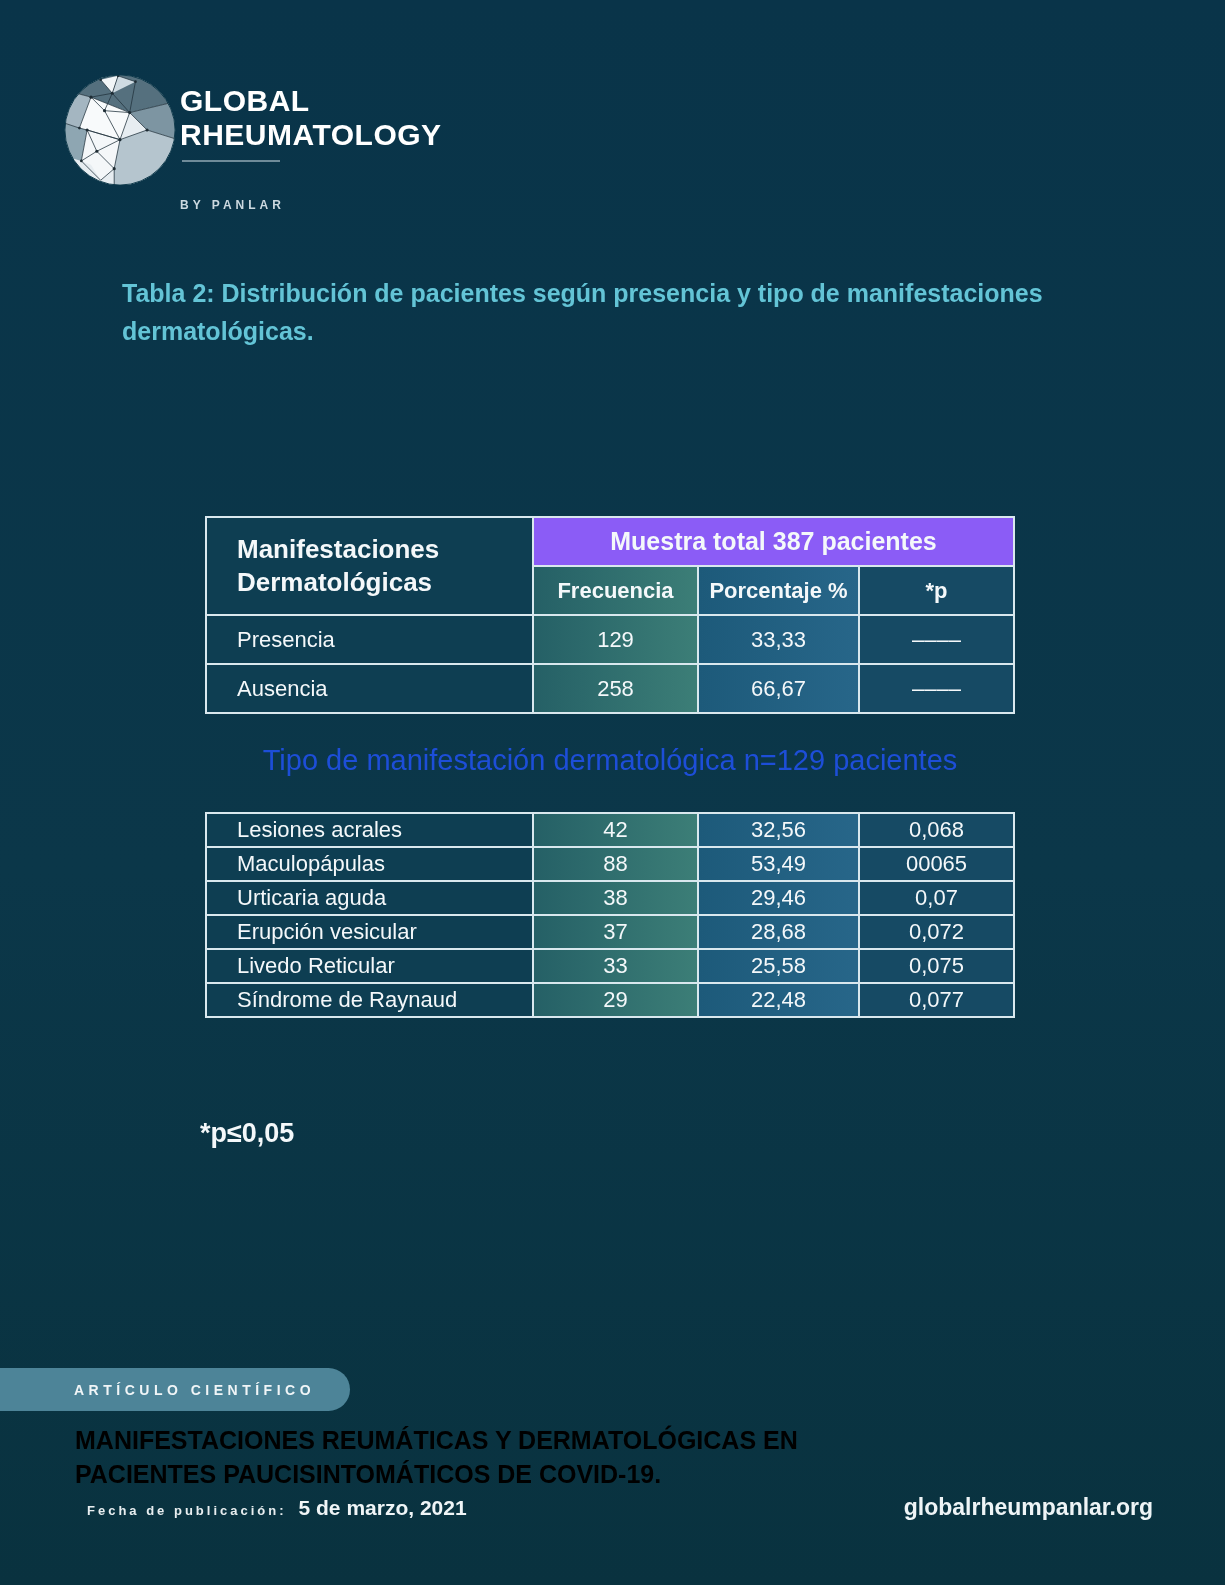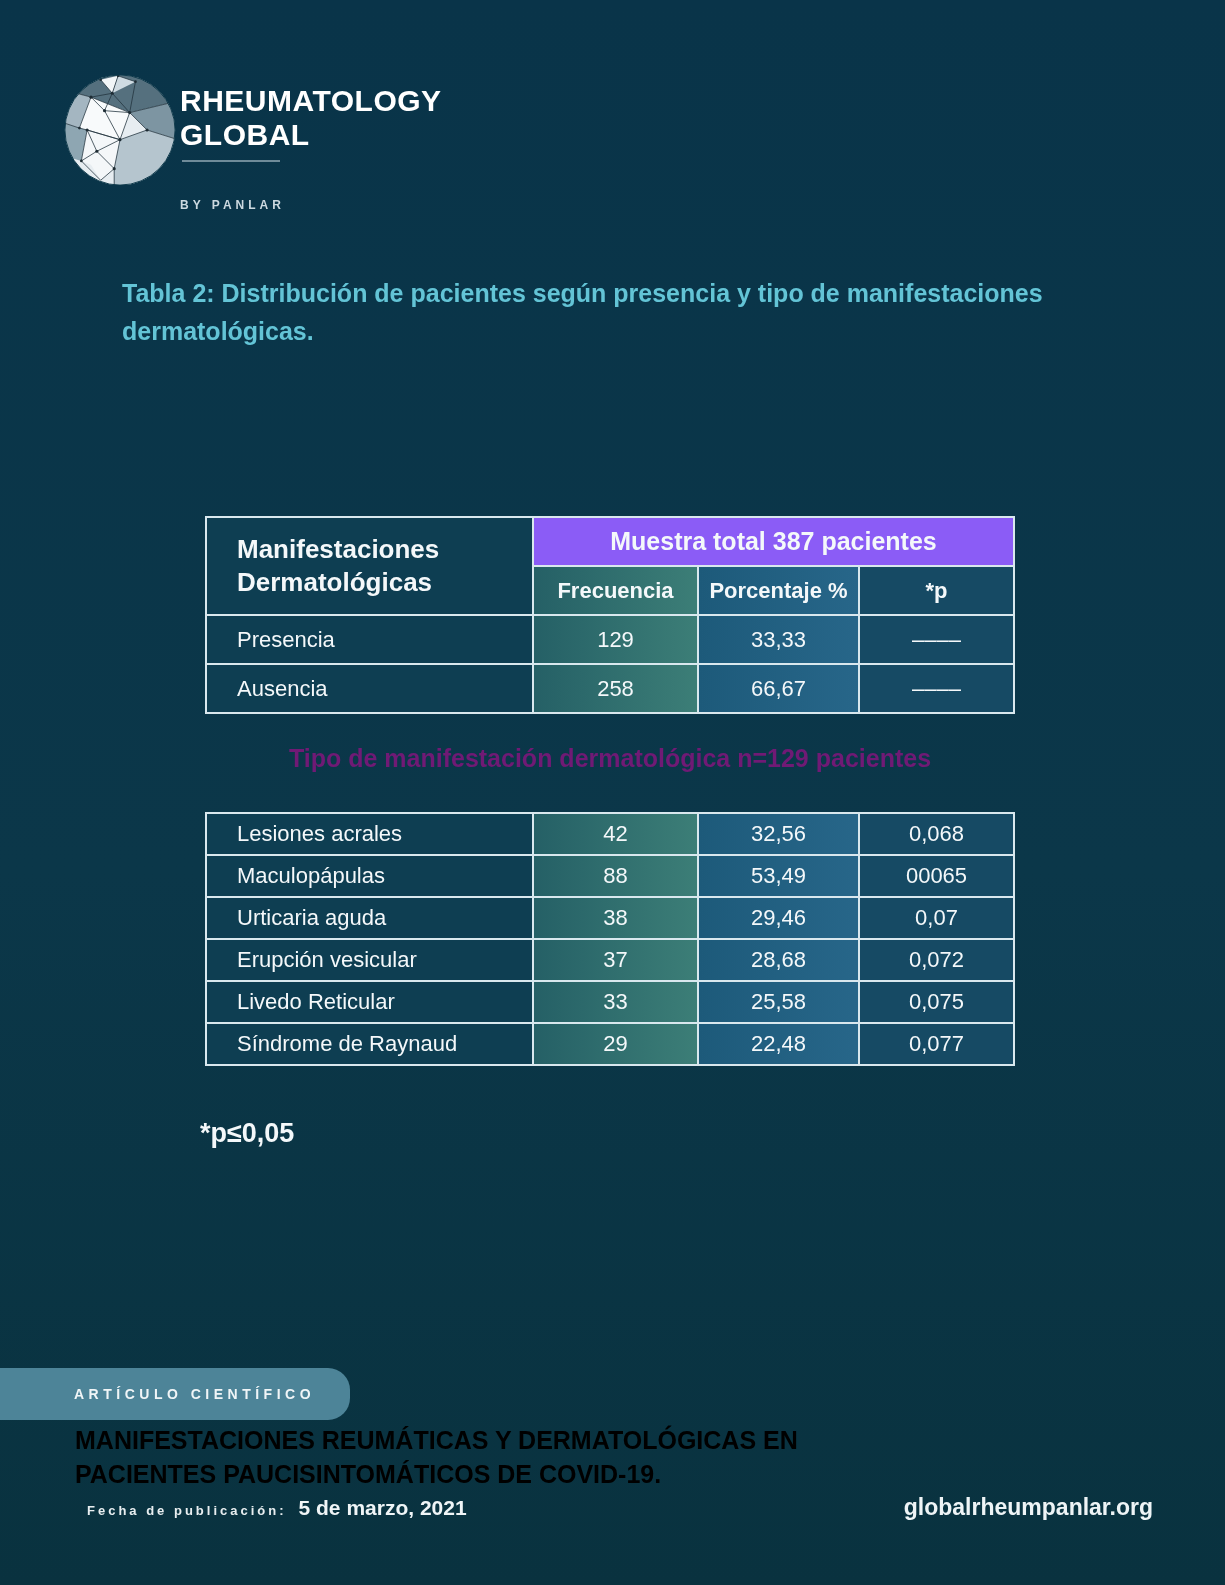--- a/index.html
+++ b/index.html
@@ -29,28 +29,28 @@
   td.rowhdr{font-weight:bold;font-size:26px;line-height:33px;}
   td.grphdr{font-weight:bold;font-size:25px;background:#8b5cf6;}
   td.colhdr{font-weight:bold;font-size:22px;}
   .col-frec{background:linear-gradient(90deg,#256066,#3c7e77);}
   .col-porc{background:linear-gradient(90deg,#1d5a7a,#276689);}
   .col-p{background:#164a64;}
   #table1{position:absolute;left:205px;top:516px;}
   #table1 tr{height:49px;}
   #mid-title{
     position:absolute;left:205px;top:744px;width:810px;text-align:center;
-    font-size:25px;font-weight:bold;color:#701a75;
+    font-size:29px;font-weight:normal;color:#1d4ed8;
   }
   #table2{position:absolute;left:205px;top:812px;}
-  #table2 tr{height:42px;}
+  #table2 tr{height:34px;}
   .footnote{position:absolute;left:200px;top:1118px;font-size:27px;font-weight:bold;color:#f4f8fa;}
   
   .badge{
-    position:absolute;left:0;top:1368px;height:52px;width:350px;box-sizing:border-box;
+    position:absolute;left:0;top:1368px;height:43px;width:350px;box-sizing:border-box;
     background:#4d8498;border-radius:0 22px 22px 0;
     display:flex;align-items:center;padding-left:74px;
     font-size:14px;font-weight:bold;letter-spacing:4.5px;color:#f0f5f7;
   }
   .foot-title{
     position:absolute;left:75px;top:1423px;width:760px;
     font-size:25px;font-weight:bold;line-height:34px;color:#000000;
   }
   .foot-meta{position:absolute;left:75px;top:1496px;display:flex;align-items:baseline;gap:12px;margin-left:12px;}
   .date-label{font-size:13px;font-weight:bold;letter-spacing:3px;color:#e8eef0;}
@@ -101,22 +101,22 @@
         <circle cx="20" cy="92" r="1.4"></circle>
           <circle cx="58" cy="4" r="1.4"></circle>
         <circle cx="40" cy="8" r="1.4"></circle>
           <circle cx="76" cy="10" r="1.4"></circle>
       </g>
     </g>
     <circle cx="60" cy="60" r="57" fill="none" stroke="#0b3749" stroke-width="1"></circle>
   </svg>
 </div>
 <div class="logo-text">
+  <div class="logo-line">GLOBAL</div>
   <div class="logo-line">RHEUMATOLOGY</div>
-  <div class="logo-line">GLOBAL</div>
   <div class="logo-divider"></div>
   <div class="logo-byline">BY PANLAR</div>
 </div>
 
 <div class="main-title">Tabla 2: Distribución de pacientes según presencia y tipo de manifestaciones dermatológicas.</div>
 
 <table id="table1">
   <colgroup>
       <col style="width:327px">
       <col style="width:165px">

